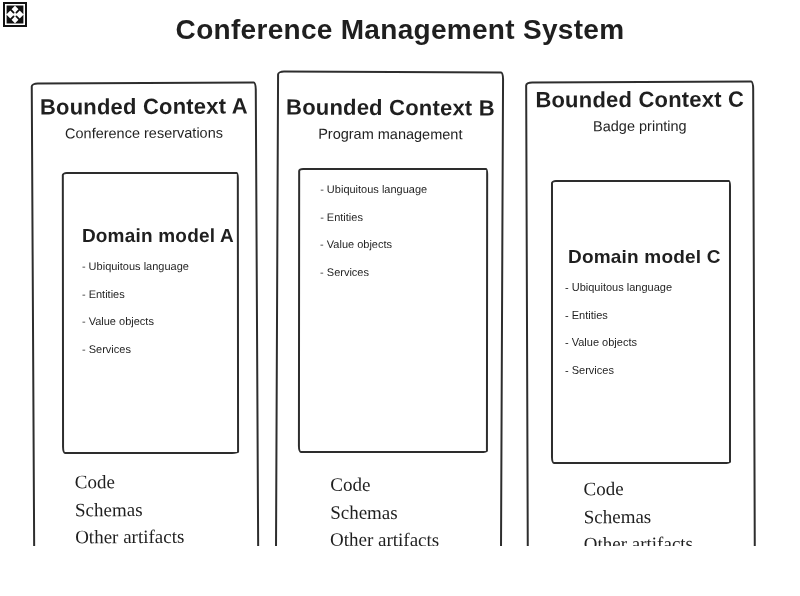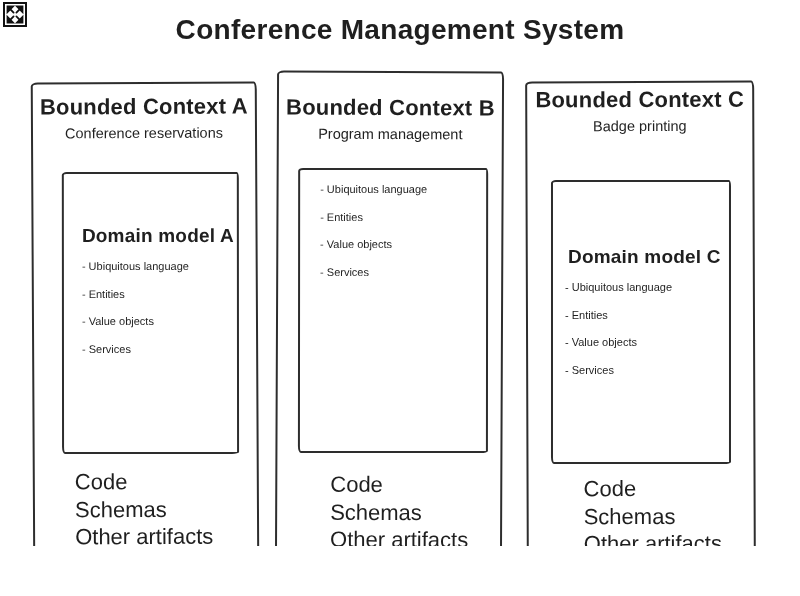--- a/index.html
+++ b/index.html
@@ -105,22 +105,23 @@
     padding-left: 14px;   
     text-indent: -14px;
   }
 
   
   .artifacts {
     position: absolute;
     list-style: none;
     margin: 0;
     padding: 0;
-    font-size: 22px;
+    font-size: 19px;
     line-height: 27.5px;
+    font-family: Liberation Serif, serif;
   }
   .ctx-a .artifacts { left: 40px; top: 384px; }
   .ctx-b .artifacts { left: 53px; top: 398px; }
   .ctx-c .artifacts { left: 55px; top: 392px; }
 </style>
 </head>
 <body>
 
 <div class="canvas">
 

